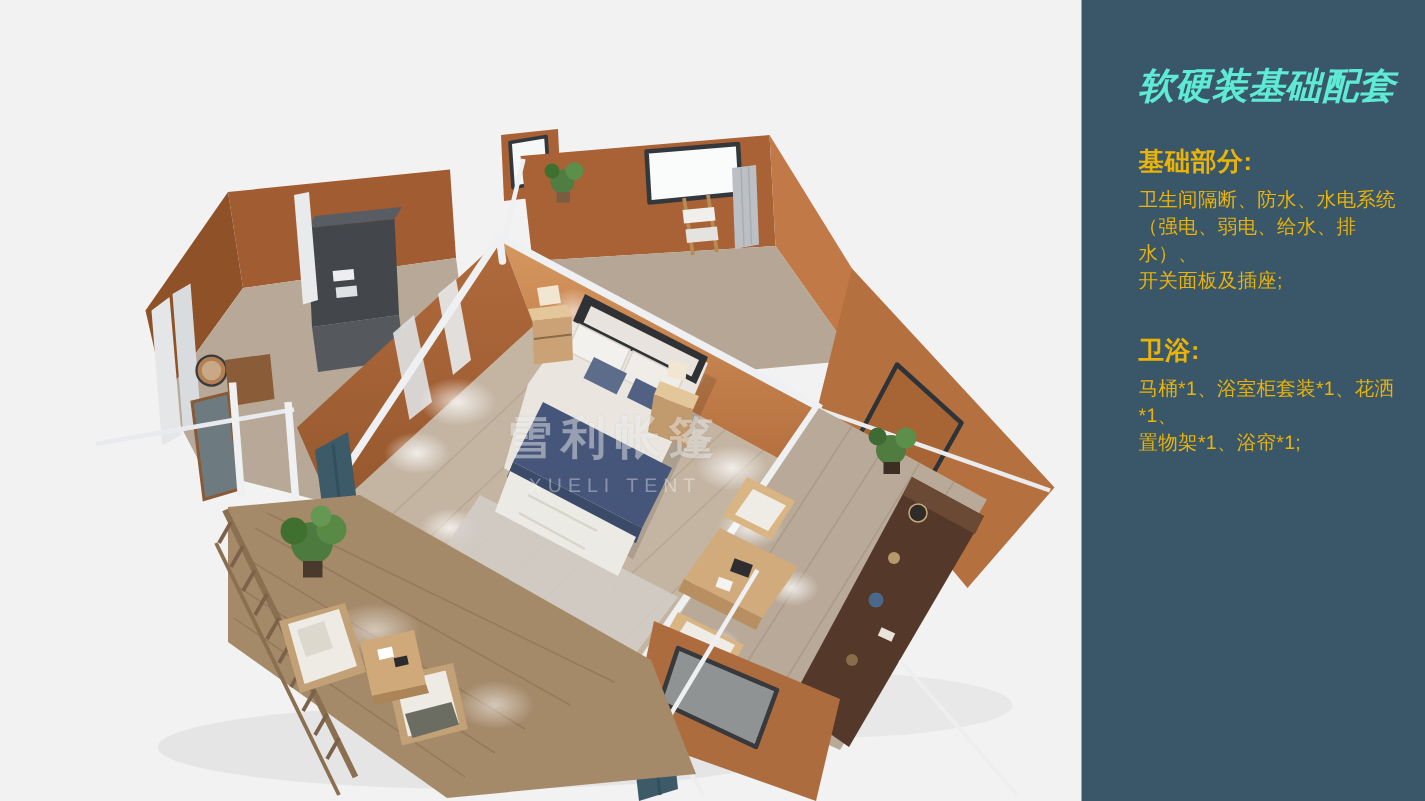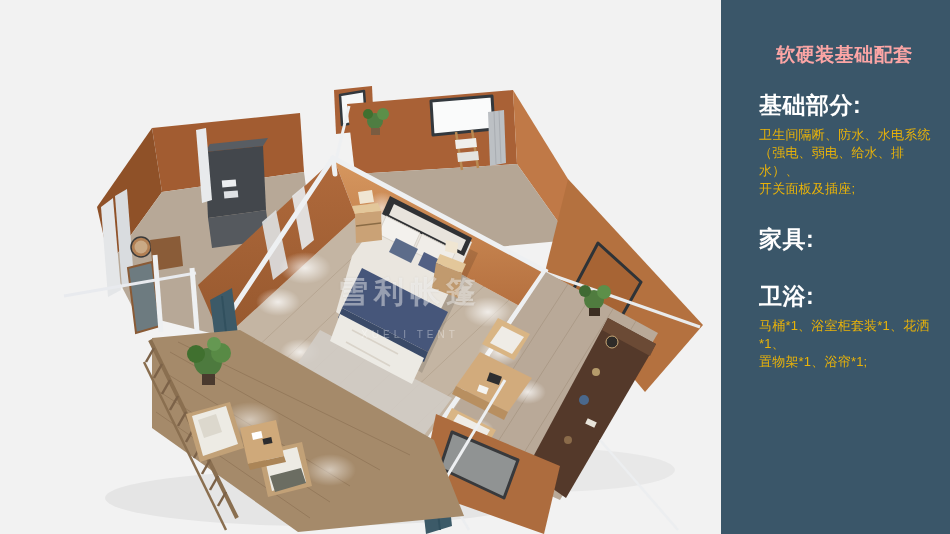--- a/index.html
+++ b/index.html
@@ -4,28 +4,28 @@
 <style>
   html,body{margin:0;padding:0;background:#e8e8e8;}
   #page{position:relative;width:950px;height:534px;overflow:hidden;background:#f2f2f2;
         font-family:"Liberation Sans","DejaVu Sans",sans-serif;}
   
   #canvas{position:absolute;left:0;top:0;width:722px;height:393px;background:#f2f2f2;}
   #canvas svg{display:block;}
   .wm{position:absolute;left:310px;top:272px;width:200px;text-align:center;
       color:rgba(255,255,255,0.42);pointer-events:none;}
   .wm .cn{font-size:30px;font-weight:bold;letter-spacing:6px;text-shadow:0 0 2px rgba(120,120,120,.15);}
-  .wm .en{font-size:10px;letter-spacing:4px;margin-top:16px;color:rgba(255,255,255,0.36);}
+  .wm .en{font-size:13px;letter-spacing:4px;margin-top:3px;color:rgba(255,255,255,0.36);}
   
   #sidebar{position:absolute;left:721px;top:0;width:229px;height:534px;background:#3a5669;
            box-sizing:border-box;padding:44px 18px 0 38px;color:#eef2f5;}
-  #sidebar h1{margin:0 0 24px -20px;width:211px;text-align:center;font-size:19px;line-height:1.15;
-              font-weight:bold;color:#fca5a5;letter-spacing:0.5px;}
+  #sidebar h1{margin:0 0 24px -20px;width:211px;text-align:center;font-size:24px;line-height:1.15;
+              font-weight:bold;color:#5eead4;letter-spacing:0.5px;font-style:italic;}
   .sec{margin:0 0 26px 0;}
-  .sec h2{margin:0 0 5px 0;font-size:23px;font-weight:bold;color:#ffffff;letter-spacing:0.5px;}
+  .sec h2{margin:0 0 5px 0;font-size:17px;font-weight:bold;color:#eab308;letter-spacing:0.5px;}
   .sec p{margin:0;font-size:13px;line-height:18px;color:#eab308;white-space:pre-line;letter-spacing:0.2px;}
 </style>
 </head>
 <body>
 
 <div id="page">
 
   <div id="canvas">
     <svg width="722" height="534" viewBox="0 0 722 534">
       <defs>
@@ -311,21 +311,20 @@
   <div id="sidebar">
     <h1>软硬装基础配套</h1>
 
     <div class="sec">
       <h2>基础部分:</h2>
       <p>卫生间隔断、防水、水电系统
 （强电、弱电、给水、排水）、
 开关面板及插座;</p>
     </div>
     <div class="sec">
-      <h2>家具:</h2>
     </div>
     <div class="sec">
     </div>
     <div class="sec">
       <h2>卫浴:</h2>
       <p>马桶*1、浴室柜套装*1、花洒*1、
 置物架*1、浴帘*1;</p>
     </div>
 
   </div>

